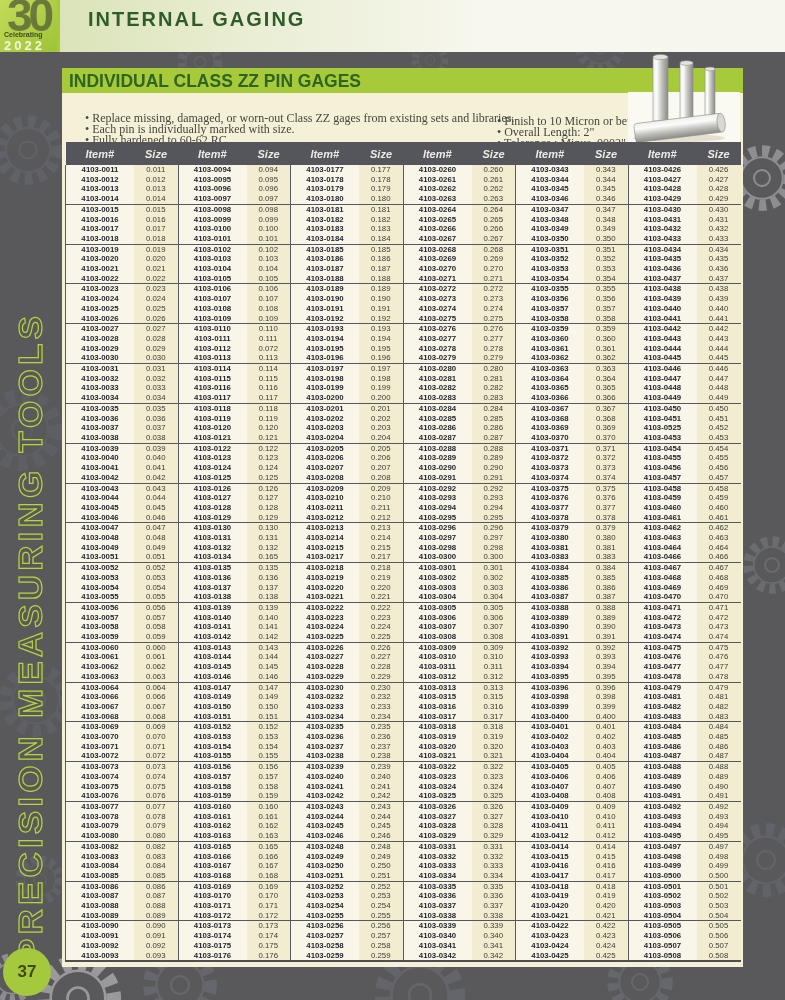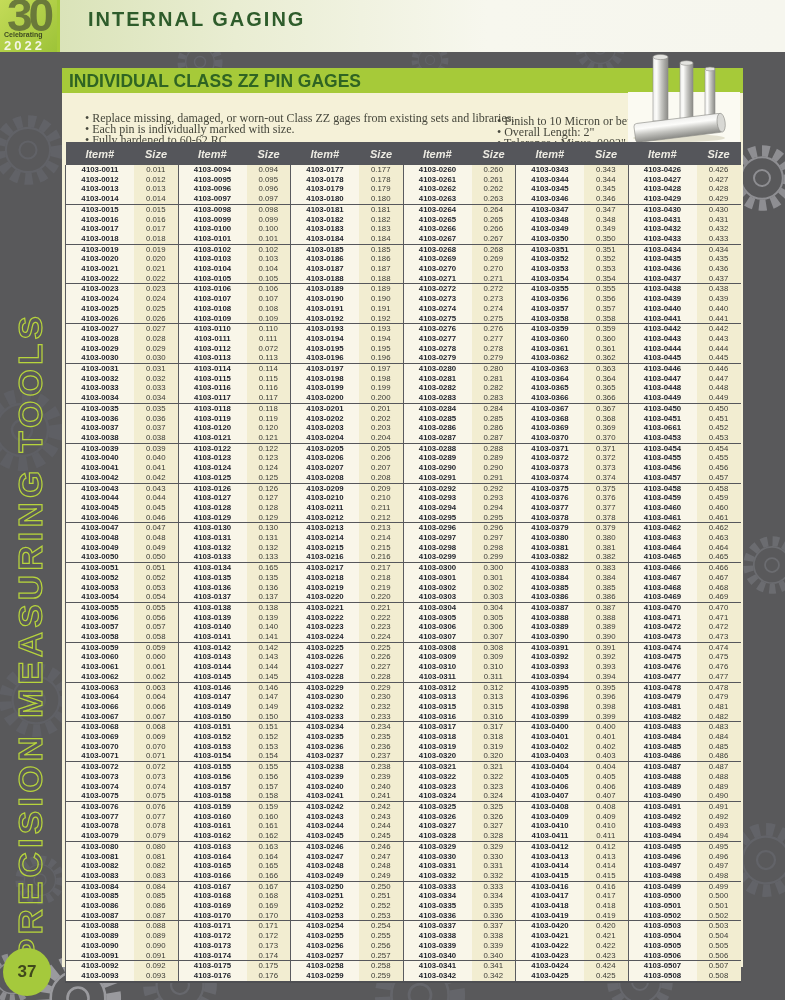--- a/index.html
+++ b/index.html
@@ -533,21 +533,21 @@
           <td class="c-item">4103-0037</td>
           <td class="c-size">0.037</td>
           <td class="c-item">4103-0120</td>
           <td class="c-size">0.120</td>
           <td class="c-item">4103-0203</td>
           <td class="c-size">0.203</td>
           <td class="c-item">4103-0286</td>
           <td class="c-size">0.286</td>
           <td class="c-item">4103-0369</td>
           <td class="c-size">0.369</td>
-          <td class="c-item">4103-0661</td>
+          <td class="c-item">4103-0525</td>
           <td class="c-size">0.452</td>
         </tr>
         <tr>
           <td class="c-item">4103-0038</td>
           <td class="c-size">0.038</td>
           <td class="c-item">4103-0121</td>
           <td class="c-size">0.121</td>
           <td class="c-item">4103-0204</td>
           <td class="c-size">0.204</td>
           <td class="c-item">4103-0287</td>
@@ -705,34 +705,20 @@
           <td class="c-item">4103-0215</td>
           <td class="c-size">0.215</td>
           <td class="c-item">4103-0298</td>
           <td class="c-size">0.298</td>
           <td class="c-item">4103-0381</td>
           <td class="c-size">0.381</td>
           <td class="c-item">4103-0464</td>
           <td class="c-size">0.464</td>
         </tr>
         <tr>
-          <td class="c-item">4103-0050</td>
-          <td class="c-size">0.050</td>
-          <td class="c-item">4103-0133</td>
-          <td class="c-size">0.133</td>
-          <td class="c-item">4103-0216</td>
-          <td class="c-size">0.216</td>
-          <td class="c-item">4103-0299</td>
-          <td class="c-size">0.299</td>
-          <td class="c-item">4103-0382</td>
-          <td class="c-size">0.382</td>
-          <td class="c-item">4103-0465</td>
-          <td class="c-size">0.465</td>
-        </tr>
-        <tr>
           <td class="c-item">4103-0051</td>
           <td class="c-size">0.051</td>
           <td class="c-item">4103-0134</td>
           <td class="c-size">0.165</td>
           <td class="c-item">4103-0217</td>
           <td class="c-size">0.217</td>
           <td class="c-item">4103-0300</td>
           <td class="c-size">0.300</td>
           <td class="c-item">4103-0383</td>
           <td class="c-size">0.383</td>
@@ -1125,34 +1111,20 @@
           <td class="c-item">4103-0246</td>
           <td class="c-size">0.246</td>
           <td class="c-item">4103-0329</td>
           <td class="c-size">0.329</td>
           <td class="c-item">4103-0412</td>
           <td class="c-size">0.412</td>
           <td class="c-item">4103-0495</td>
           <td class="c-size">0.495</td>
         </tr>
         <tr>
-          <td class="c-item">4103-0081</td>
-          <td class="c-size">0.081</td>
-          <td class="c-item">4103-0164</td>
-          <td class="c-size">0.164</td>
-          <td class="c-item">4103-0247</td>
-          <td class="c-size">0.247</td>
-          <td class="c-item">4103-0330</td>
-          <td class="c-size">0.330</td>
-          <td class="c-item">4103-0413</td>
-          <td class="c-size">0.413</td>
-          <td class="c-item">4103-0496</td>
-          <td class="c-size">0.496</td>
-        </tr>
-        <tr>
           <td class="c-item">4103-0082</td>
           <td class="c-size">0.082</td>
           <td class="c-item">4103-0165</td>
           <td class="c-size">0.165</td>
           <td class="c-item">4103-0248</td>
           <td class="c-size">0.248</td>
           <td class="c-item">4103-0331</td>
           <td class="c-size">0.331</td>
           <td class="c-item">4103-0414</td>
           <td class="c-size">0.414</td>

